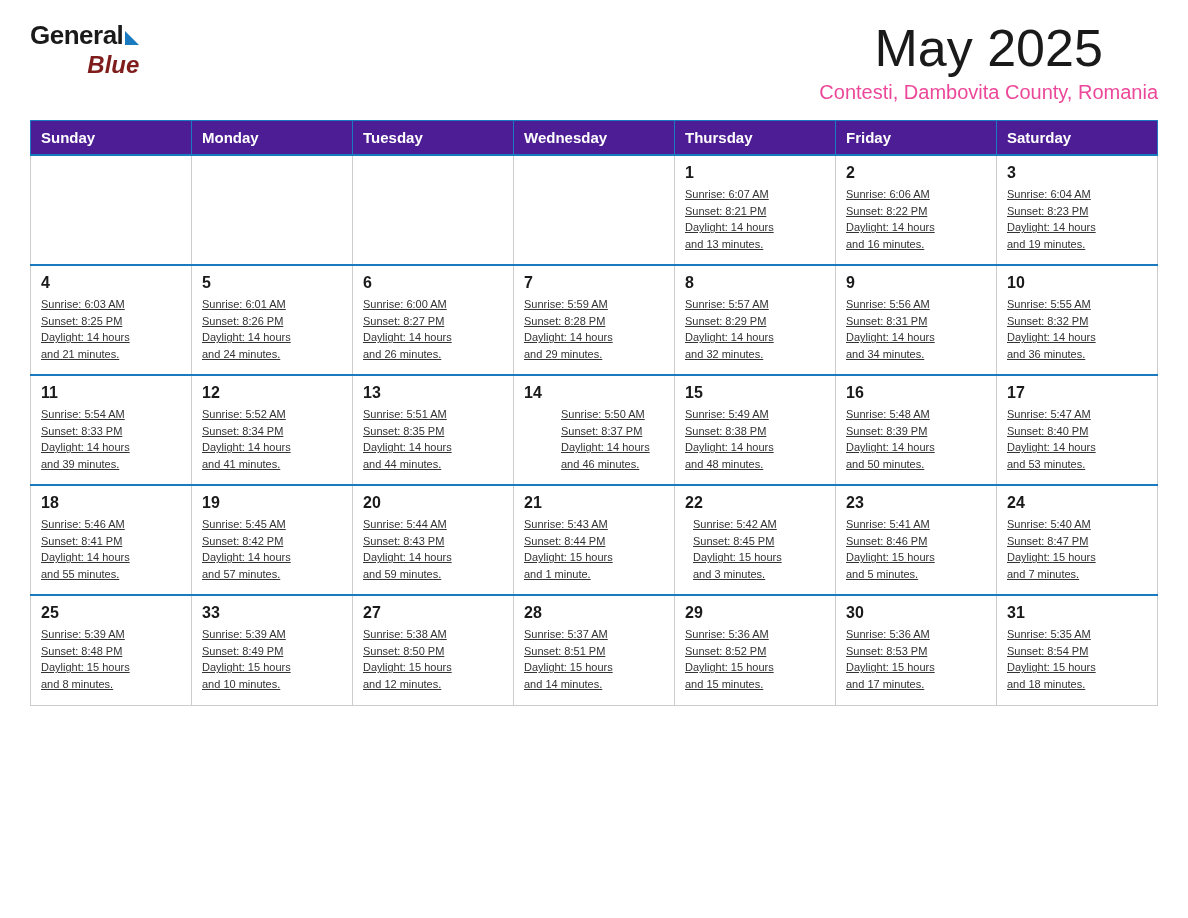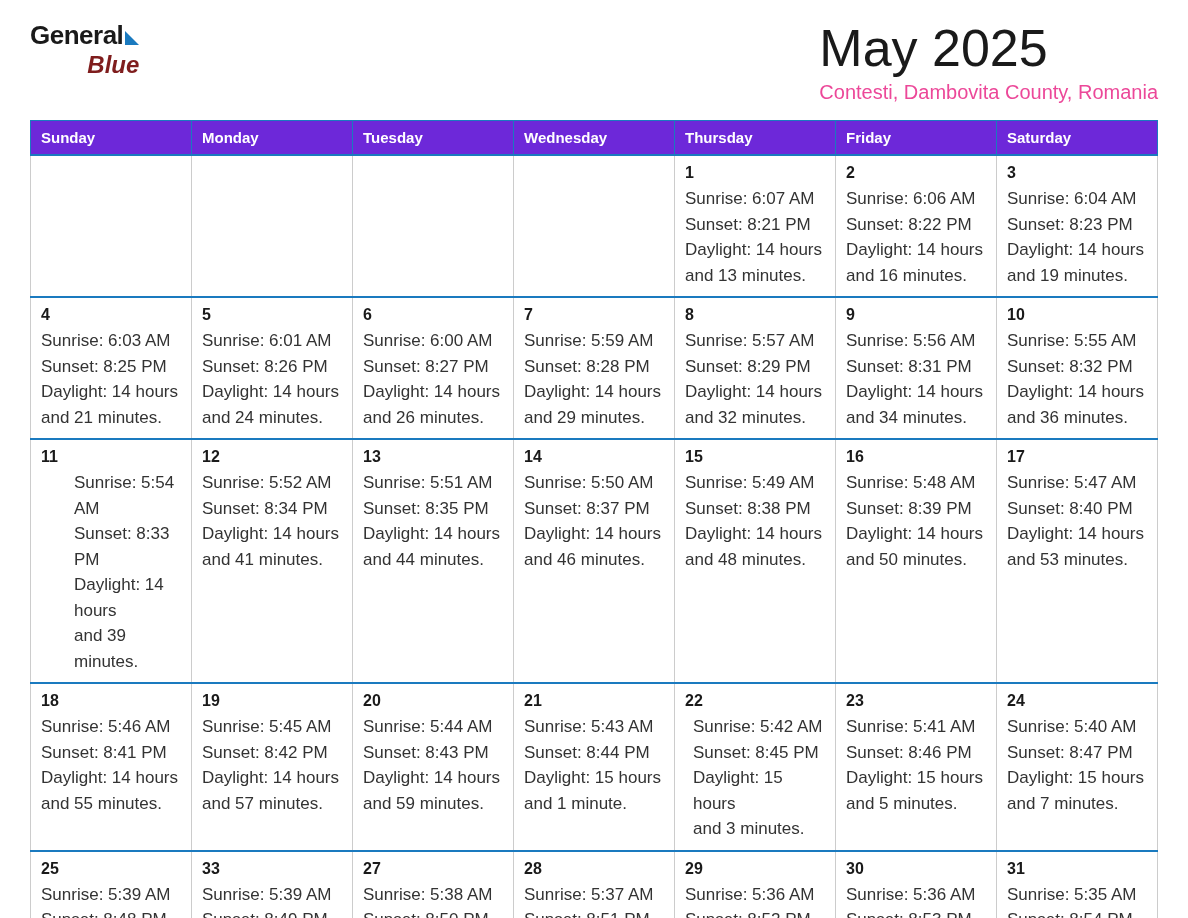--- a/index.html
+++ b/index.html
@@ -42,41 +42,41 @@
       margin-top: 4px;
     }
     .logo-blue {
       font-size: 24px;
       font-weight: bold;
       color: #7f1d1d;
       margin-left: -2px;
       font-style: italic;
     }
     .title-section {
-      text-align: left;
+      text-align: center;
       margin-left: 40px;
     }
     .month-year {
       font-size: 52px;
       font-weight: normal;
       color: #1a1a1a;
       line-height: 1.1;
     }
     .location {
       font-size: 20px;
       color: #ec4899;
       margin-top: 4px;
     }
     .calendar {
       width: 100%;
       border-collapse: collapse;
       border: 1px solid #aaa;
     }
     .calendar th {
-      background: #6d28d9;
+      background: #4c1d95;
       color: #fff;
       font-size: 15px;
       font-weight: bold;
       padding: 8px 10px;
       text-align: left;
       border: 1px solid #1a7abf;
     }
     .calendar td {
       vertical-align: top;
       border: 1px solid #ccc;
@@ -92,23 +92,24 @@
       border-top: 2px solid #1a7abf;
     }
     .day-number {
       font-size: 16px;
       font-weight: bold;
       color: #1a1a1a;
       display: block;
       margin-bottom: 4px;
     }
     .day-info {
-      font-size: 17px;
+      font-size: 11px;
       color: #333;
       line-height: 1.5;
+      text-decoration: underline;
     }
     .empty-cell {
       background: #fff;
     }
   </style>
 </head>
 <body>
 
 <div class="header">
   <div class="logo">
@@ -211,42 +212,42 @@
           <span class="day-number">10</span>
           <div class="day-info" style="white-space: pre-line;">Sunrise: 5:55 AM
 Sunset: 8:32 PM
 Daylight: 14 hours
 and 36 minutes.</div>
         </td>
       </tr>
       <tr>
         <td>
           <span class="day-number">11</span>
-          <div class="day-info" style="white-space: pre-line; margin-left: 33px;">Sunrise: 5:54 AM
+          <div class="day-info" style="white-space: pre-line;">Sunrise: 5:54 AM
 Sunset: 8:33 PM
 Daylight: 14 hours
 and 39 minutes.</div>
         </td>
         <td>
           <span class="day-number">12</span>
           <div class="day-info" style="white-space: pre-line;">Sunrise: 5:52 AM
 Sunset: 8:34 PM
 Daylight: 14 hours
 and 41 minutes.</div>
         </td>
         <td>
           <span class="day-number">13</span>
           <div class="day-info" style="white-space: pre-line;">Sunrise: 5:51 AM
 Sunset: 8:35 PM
 Daylight: 14 hours
 and 44 minutes.</div>
         </td>
         <td>
           <span class="day-number">14</span>
-          <div class="day-info" style="white-space: pre-line;">Sunrise: 5:50 AM
+          <div class="day-info" style="white-space: pre-line; margin-left: 37px;">Sunrise: 5:50 AM
 Sunset: 8:37 PM
 Daylight: 14 hours
 and 46 minutes.</div>
         </td>
         <td>
           <span class="day-number">15</span>
           <div class="day-info" style="white-space: pre-line;">Sunrise: 5:49 AM
 Sunset: 8:38 PM
 Daylight: 14 hours
 and 48 minutes.</div>

